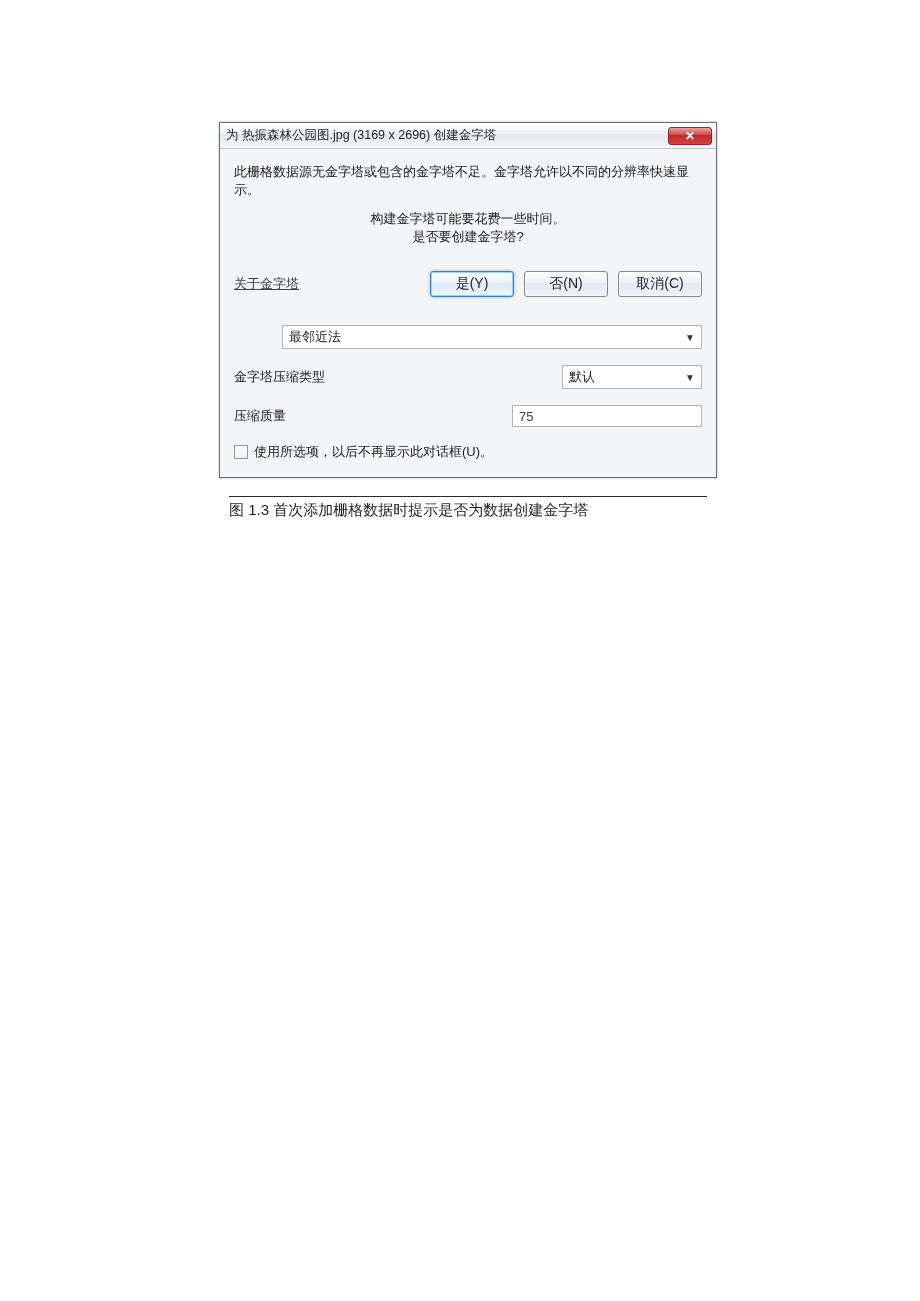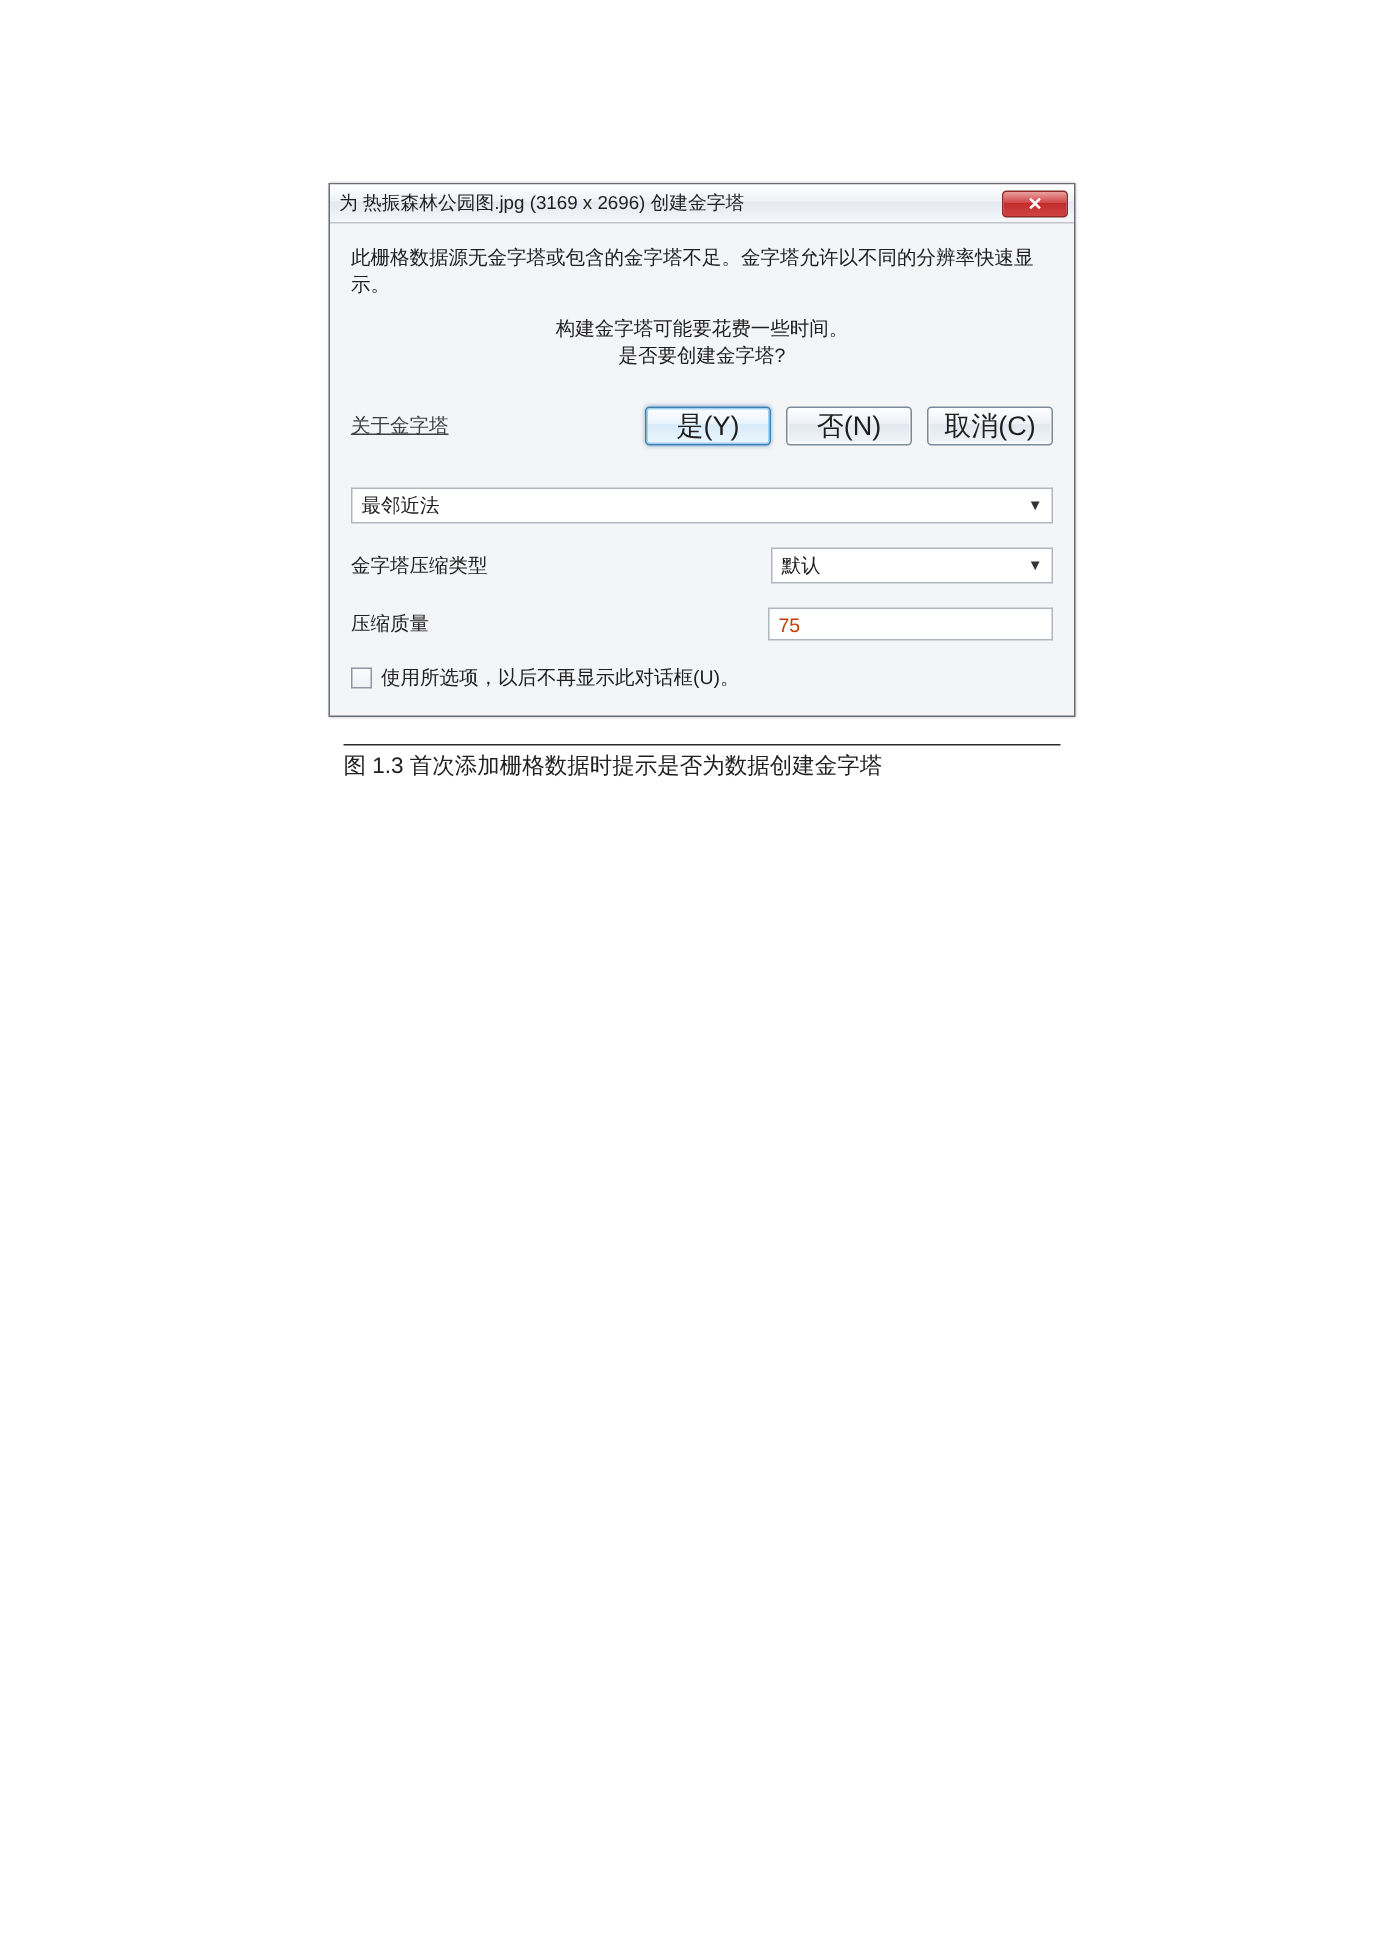--- a/index.html
+++ b/index.html
@@ -73,21 +73,21 @@
       color: #404040;
       text-decoration: underline;
       font-size: 13px;
       cursor: pointer;
     }
     .action-row .spacer { flex: 1; }
     .win-btn {
       min-width: 84px;
       height: 26px;
       margin-left: 10px;
-      font-size: 18px;
+      font-size: 14px;
       border: 1px solid #7b8a9a;
       border-radius: 3px;
       background: linear-gradient(#fdfefe, #edf1f6 45%, #e2e8ef 46%, #f1f5fa);
       box-shadow: inset 0 0 0 1px rgba(255,255,255,0.7);
       cursor: pointer;
       color: #1f1f1f;
     }
     .win-btn.default {
       border-color: #3c7fb1;
       box-shadow: inset 0 0 0 1px #9dd0f1, 0 0 3px rgba(60,127,177,0.6);
@@ -106,32 +106,33 @@
       flex: 1;
       display: flex;
       align-items: center;
       justify-content: space-between;
       height: 24px;
       border: 1px solid #aeb5bd;
       background: #fff;
       padding: 0 6px;
       font-size: 13px;
       cursor: pointer;
+      margin-left: 48px;
     }
     .combo .chev {
       font-size: 10px;
       color: #333;
     }
     .text-input {
       flex: 0 0 130px;
       height: 22px;
       border: 1px solid #aeb5bd;
       padding: 0 6px;
       font-size: 13px;
-      color: #c2410c;
+      color: #404040;
       background: #fff;
     }
     .check-row {
       display: flex;
       align-items: center;
       margin-top: 16px;
       font-size: 13px;
       text-align: center;
     }
     .check-row .cbox {

